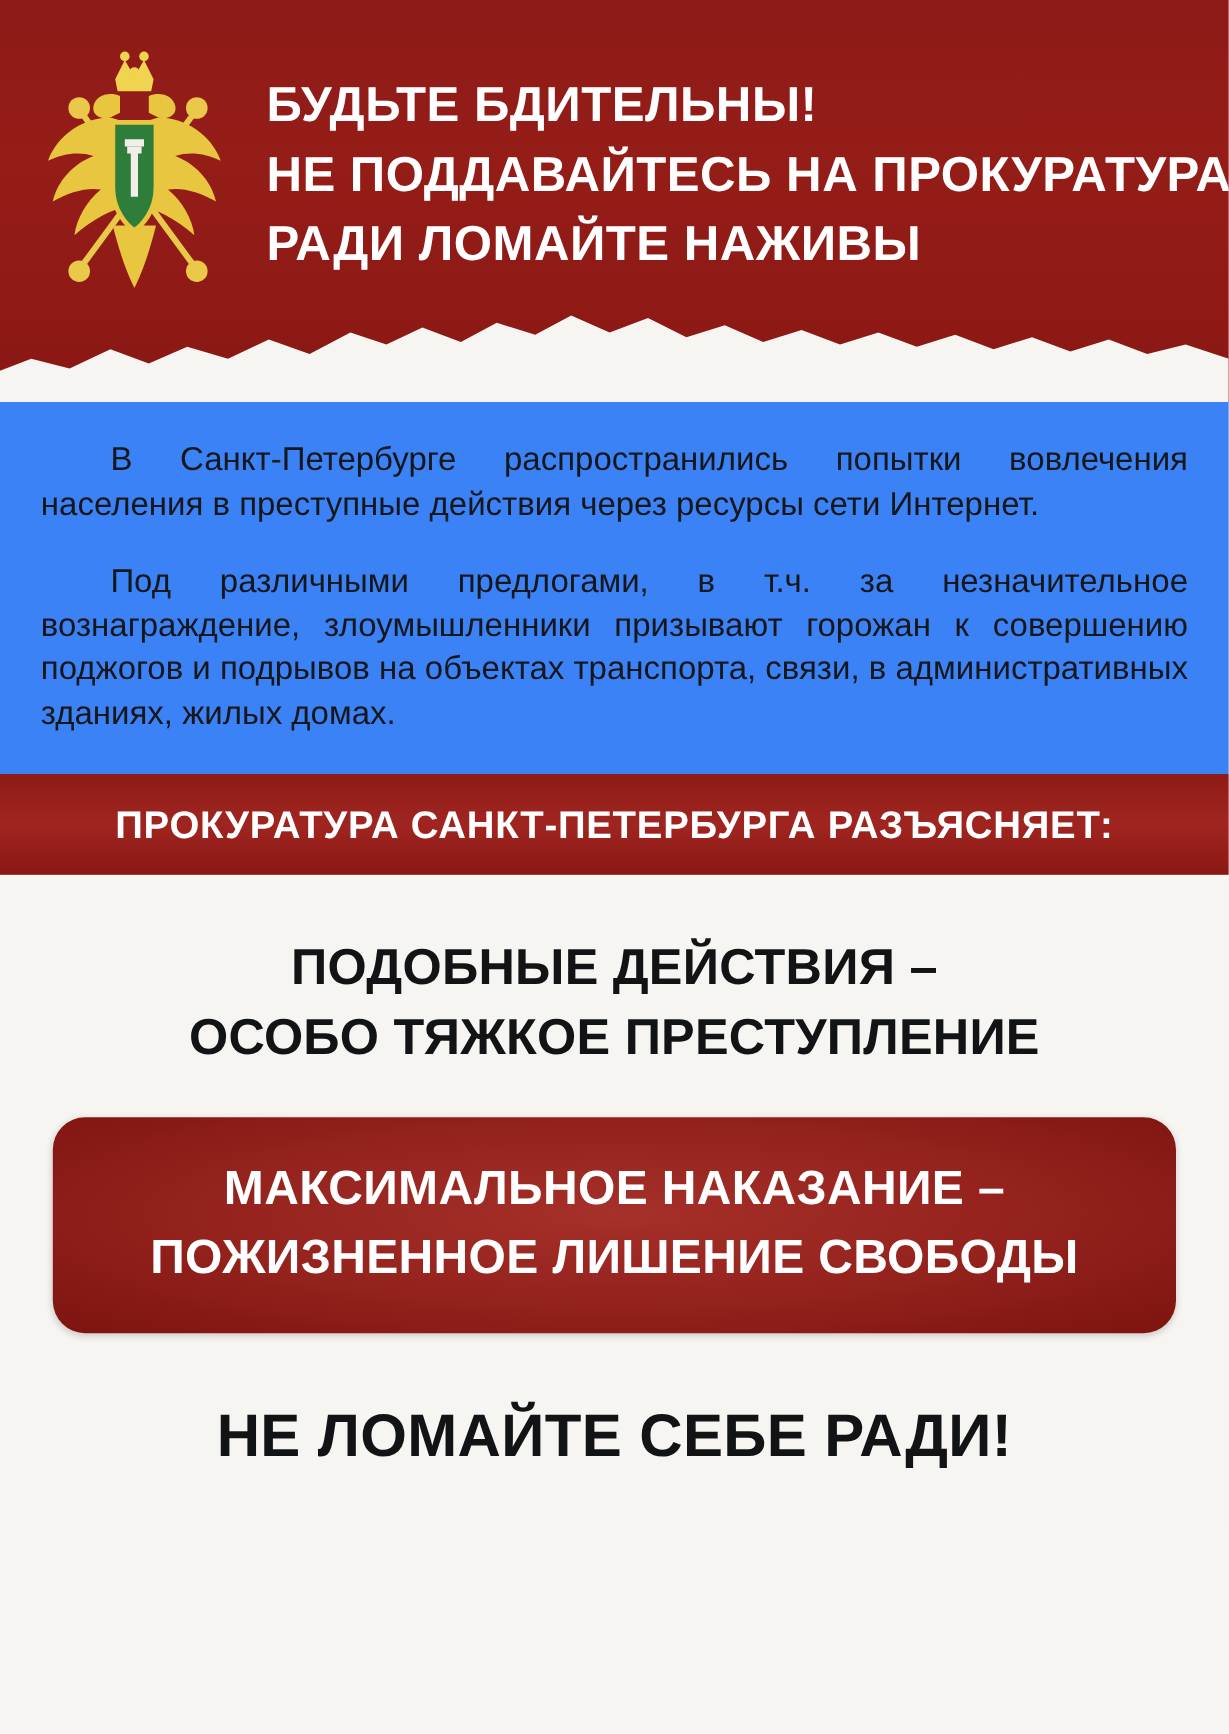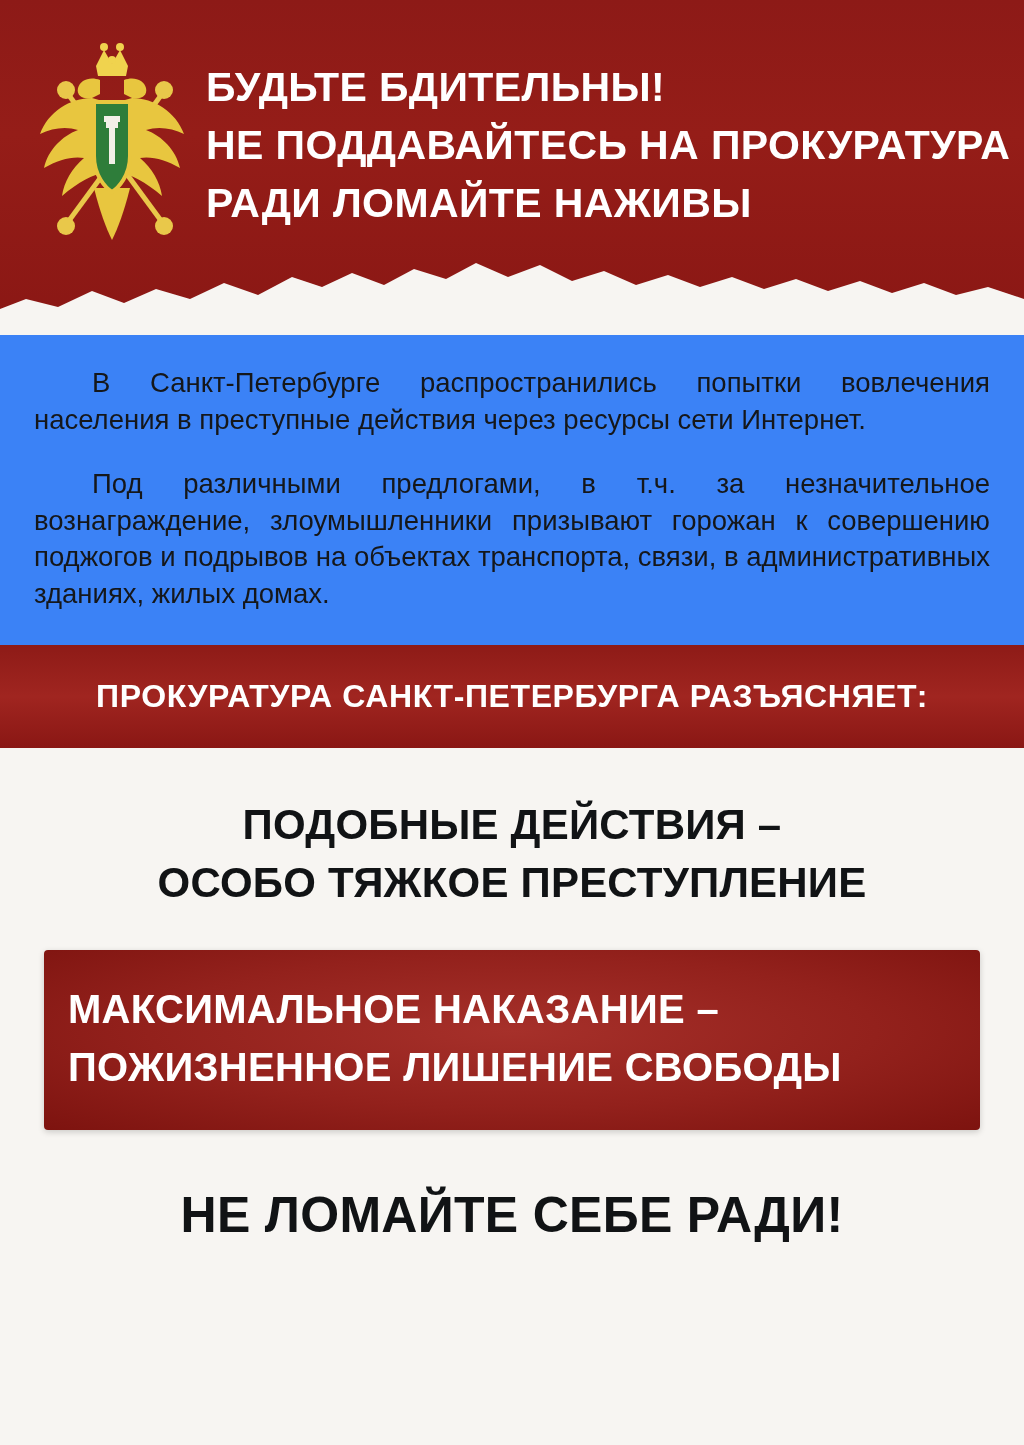--- a/index.html
+++ b/index.html
@@ -29,20 +29,21 @@
     width: 100%;
     height: 335px;
     background: linear-gradient(180deg, #8d1a17 0%, #951d18 40%, #8a1714 100%);
     overflow: hidden;
   }
 
   .header-inner {
     display: flex;
     align-items: flex-start;
     padding: 30px 20px 0 22px;
+    gap: 16px;
   }
 
   .emblem {
     width: 180px;
     height: 215px;
     position: relative;
     flex: 0 0 auto;
     margin-top: 6px;
   }
 
@@ -80,21 +81,21 @@
     line-height: 1.33;
     text-align: justify;
     text-indent: 58px;
     margin: 0 0 28px 0;
   }
   .para.last { margin-bottom: 23px; }
 
   
   .redbar {
     width: 100%;
-    height: 103px;
+    height: 84px;
     background: linear-gradient(180deg, #8e1b17 0%, #a02520 50%, #8a1714 100%);
     display: flex;
     align-items: center;
     justify-content: center;
   }
   .redbar-text {
     color: #ffffff;
     font-size: 32px;
     font-weight: bold;
     letter-spacing: 0.6px;
@@ -113,23 +114,23 @@
     line-height: 1.38;
     letter-spacing: 0.2px;
   }
 
   
   .punish-wrap {
     padding: 26px 44px 0 44px;
   }
   .punish-box {
     background: radial-gradient(ellipse at 50% 45%, #a6302a 0%, #93211c 55%, #7d130f 100%);
-    border-radius: 4px;
+    border-radius: 27px;
     padding: 30px 24px 34px 24px;
-    text-align: left;
+    text-align: center;
     box-shadow: 0 2px 6px rgba(0,0,0,0.18);
   }
   .punish-line {
     color: #ffffff;
     font-size: 40px;
     font-weight: bold;
     line-height: 1.45;
     letter-spacing: 0.3px;
   }
 

